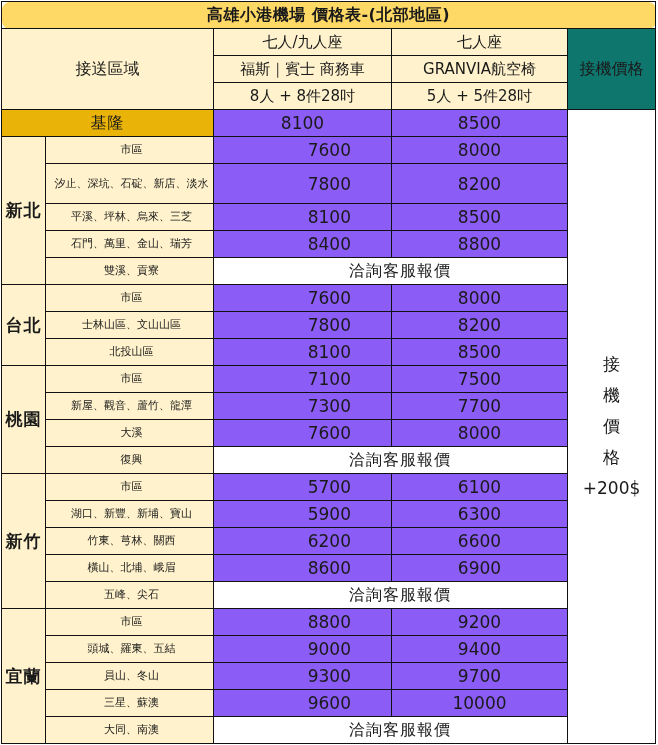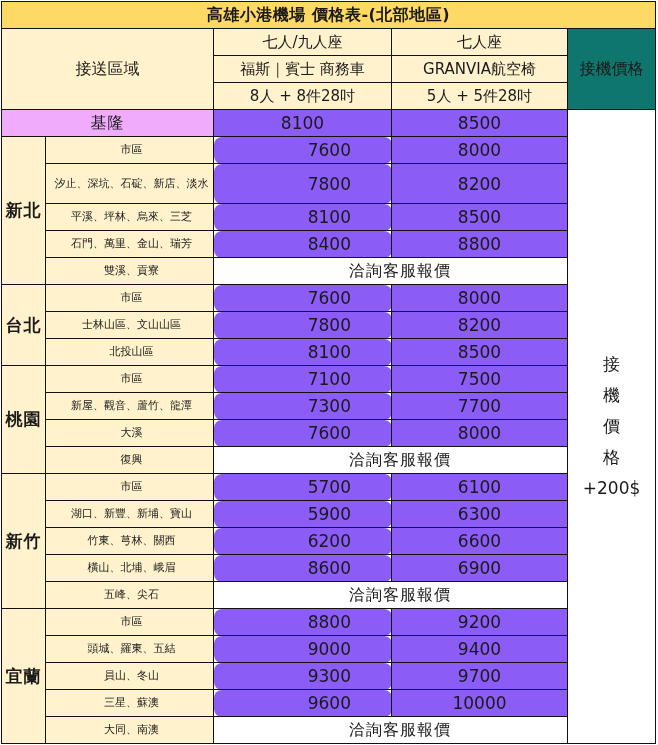--- a/index.html
+++ b/index.html
@@ -8,29 +8,29 @@
     position: absolute; left: 1px; top: 1px;
     border-collapse: collapse; table-layout: fixed;
     width: 655px;
   }
   table.price td {
     border: 1px solid #111;
     padding: 0; overflow: hidden;
     text-align: center; vertical-align: middle;
     white-space: nowrap;
   }
-  .title-cell { background: #ffd966; height: 26px; font-weight: bold; font-size: 16px; letter-spacing: 0.5px; }
+  .title-cell { background: #ffd966; height: 26px; font-weight: bold; font-size: 16px; letter-spacing: 0.5px; border-radius: 8px; }
   .hdr { background: #fff2cc; font-size: 15px; height: 26px; }
   .hdr-area { background: #fff2cc; font-size: 16px; }
   .hdr-pickup { background: #0f766e; font-size: 16px; }
   .city { background: #fff2cc; font-size: 17px; letter-spacing: 1px; font-weight: bold; }
-  .city-single { background: #f0abfc; font-size: 16px; letter-spacing: 1px; height: 26px; }
+  .city-single { background: #eab308; font-size: 16px; letter-spacing: 1px; height: 26px; }
   .sub { background: #fff2cc; font-size: 11px; text-align: center; padding-left: 4px !important; line-height: 18px; white-space: normal !important; }
   .price-cell { background: #8b5cf6; font-size: 17px; height: 26px; }
-  .price-a { text-align: right !important; padding-right: 40px !important; border-radius: 8px; }
+  .price-a { text-align: right !important; padding-right: 40px !important; }
   .inquiry { background: #fff; font-size: 16px; letter-spacing: 1px; text-align: left !important; padding-left: 135px !important; margin-left: 16px; }
   .pickup-extra { background: #fff; font-size: 17px; line-height: 31px; }
   .pickup-extra span { display: block; }
   .r26 { height: 26px; }
   .r39 { height: 39px; }
 </style>
 </head>
 <body>
 
 <table class="price">

